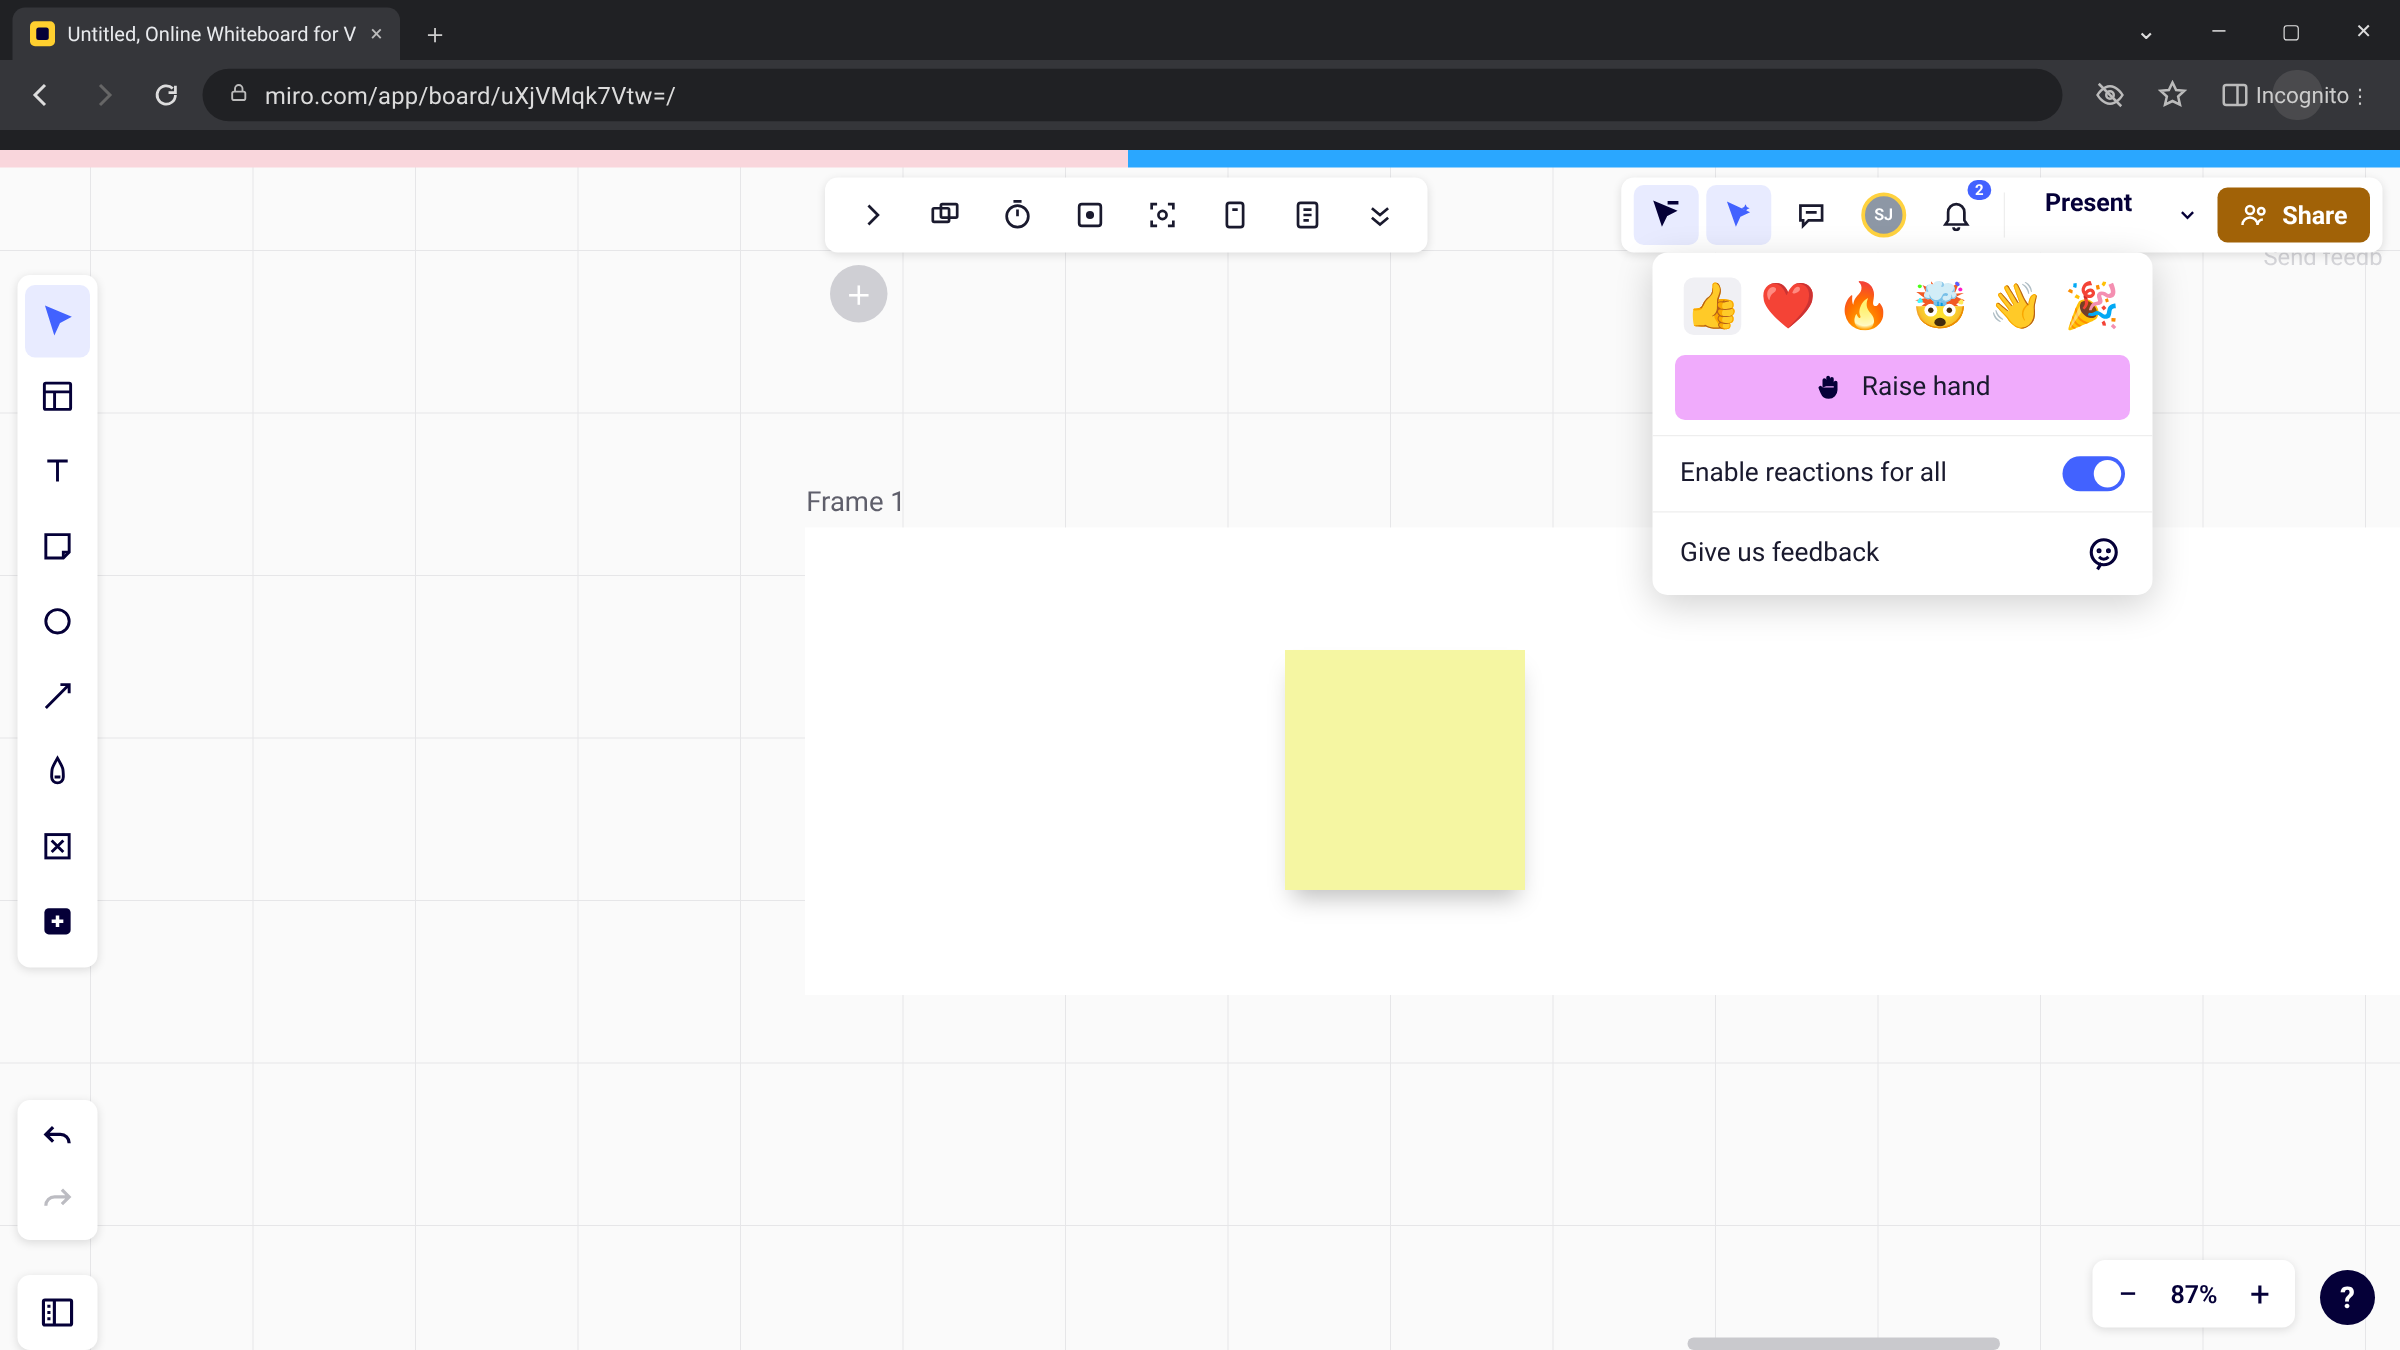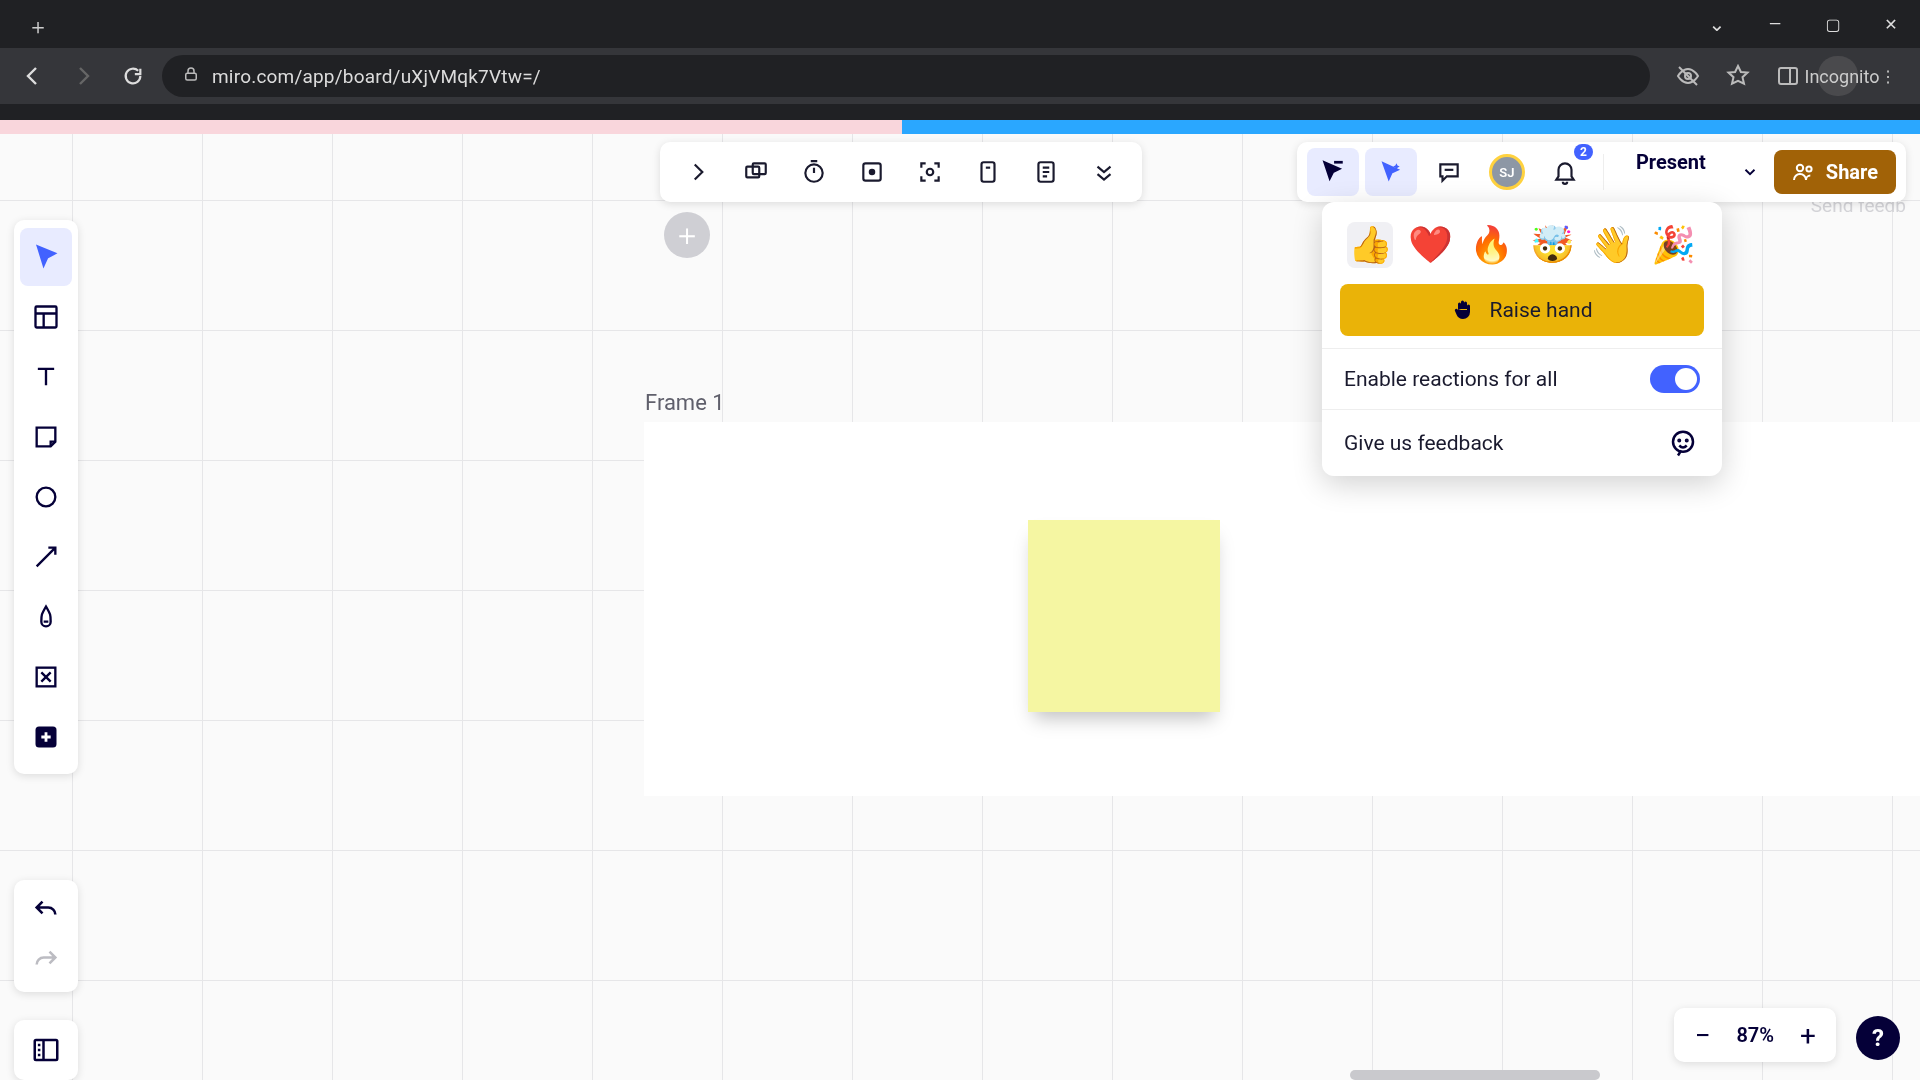--- a/index.html
+++ b/index.html
@@ -87,21 +87,21 @@
   .plus-circle { position:absolute; left:664px; top:92px; width:46px; height:46px; border-radius:50%; background:#cfcfd4; color:#fff; font-size:30px; display:flex; align-items:center; justify-content:center; }
 
   
   .sticky { position:absolute; left:1028px; top:400px; width:192px; height:192px; background:#f5f6a2; box-shadow:0 12px 18px -6px rgba(0,0,0,.25); }
 
   
   .popover { position:absolute; top:82px; right:198px; width:400px; background:#fff; border-radius:12px; box-shadow:0 8px 30px rgba(0,0,0,.18); padding:14px 0 0 0; }
   .emoji-row { display:flex; justify-content:space-around; padding:6px 18px 16px; }
   .emoji { width:46px; height:46px; display:flex; align-items:center; justify-content:center; font-size:36px; border-radius:8px; cursor:pointer; }
   .emoji.hover { background:#f0f0f4; }
-  .raise-hand { margin:0 18px 12px; height:52px; background:#eab308; border-radius:8px; display:flex; align-items:center; justify-content:center; gap:14px; font-size:21px; color:#1a1a2e; cursor:pointer; }
+  .raise-hand { margin:0 18px 12px; height:52px; background:#f0abfc; border-radius:8px; display:flex; align-items:center; justify-content:center; gap:14px; font-size:21px; color:#1a1a2e; cursor:pointer; }
   .pop-row { display:flex; align-items:center; justify-content:space-between; padding:16px 22px; border-top:1px solid #eee; font-size:21px; color:#1a1a2e; }
   .toggle { width:50px; height:28px; background:#4262ff; border-radius:14px; position:relative; cursor:pointer; }
   .toggle::after { content:""; position:absolute; right:3px; top:3px; width:22px; height:22px; background:#fff; border-radius:50%; }
   .feedback-icon { width:34px; height:34px; display:flex; align-items:center; justify-content:center; }
   .feedback-icon svg { width:30px; height:30px; stroke:#050038; stroke-width:2; fill:none; }
 
   
   .zoom { position:absolute; bottom:18px; right:84px; height:54px; background:#fff; border-radius:10px; box-shadow:0 2px 8px rgba(0,0,0,.12); display:flex; align-items:center; padding:0 14px; gap:20px; }
   .zoom .zbtn { font-size:28px; color:#050038; cursor:pointer; width:28px; text-align:center; font-weight:400; }
   .zoom .zval { font-size:20px; color:#050038; font-weight:600; }
@@ -109,20 +109,25 @@
 
   .hscroll { position:absolute; bottom:0; left:1350px; width:250px; height:10px; background:#c9c9cd; border-radius:5px; }
 
   .send-feedback-ghost { position:absolute; top:74px; right:12px; color:#d4d4d8; font-size:19px; padding-right:2px; }
 </style>
 </head>
 <body>
 
 <div class="browser-chrome">
   <div class="tab-strip">
+    <div class="tab">
+      <div class="favicon"></div>
+      <span class="title">Untitled, Online Whiteboard for V</span>
+      <span class="tab-close">×</span>
+    </div>
     <div class="new-tab">＋</div>
   </div>
   <div class="window-controls">
     <div class="chev">⌄</div>
     <div>―</div>
     <div>▢</div>
     <div>✕</div>
   </div>
   <div class="addr-bar">
     <div class="nav-btn">

